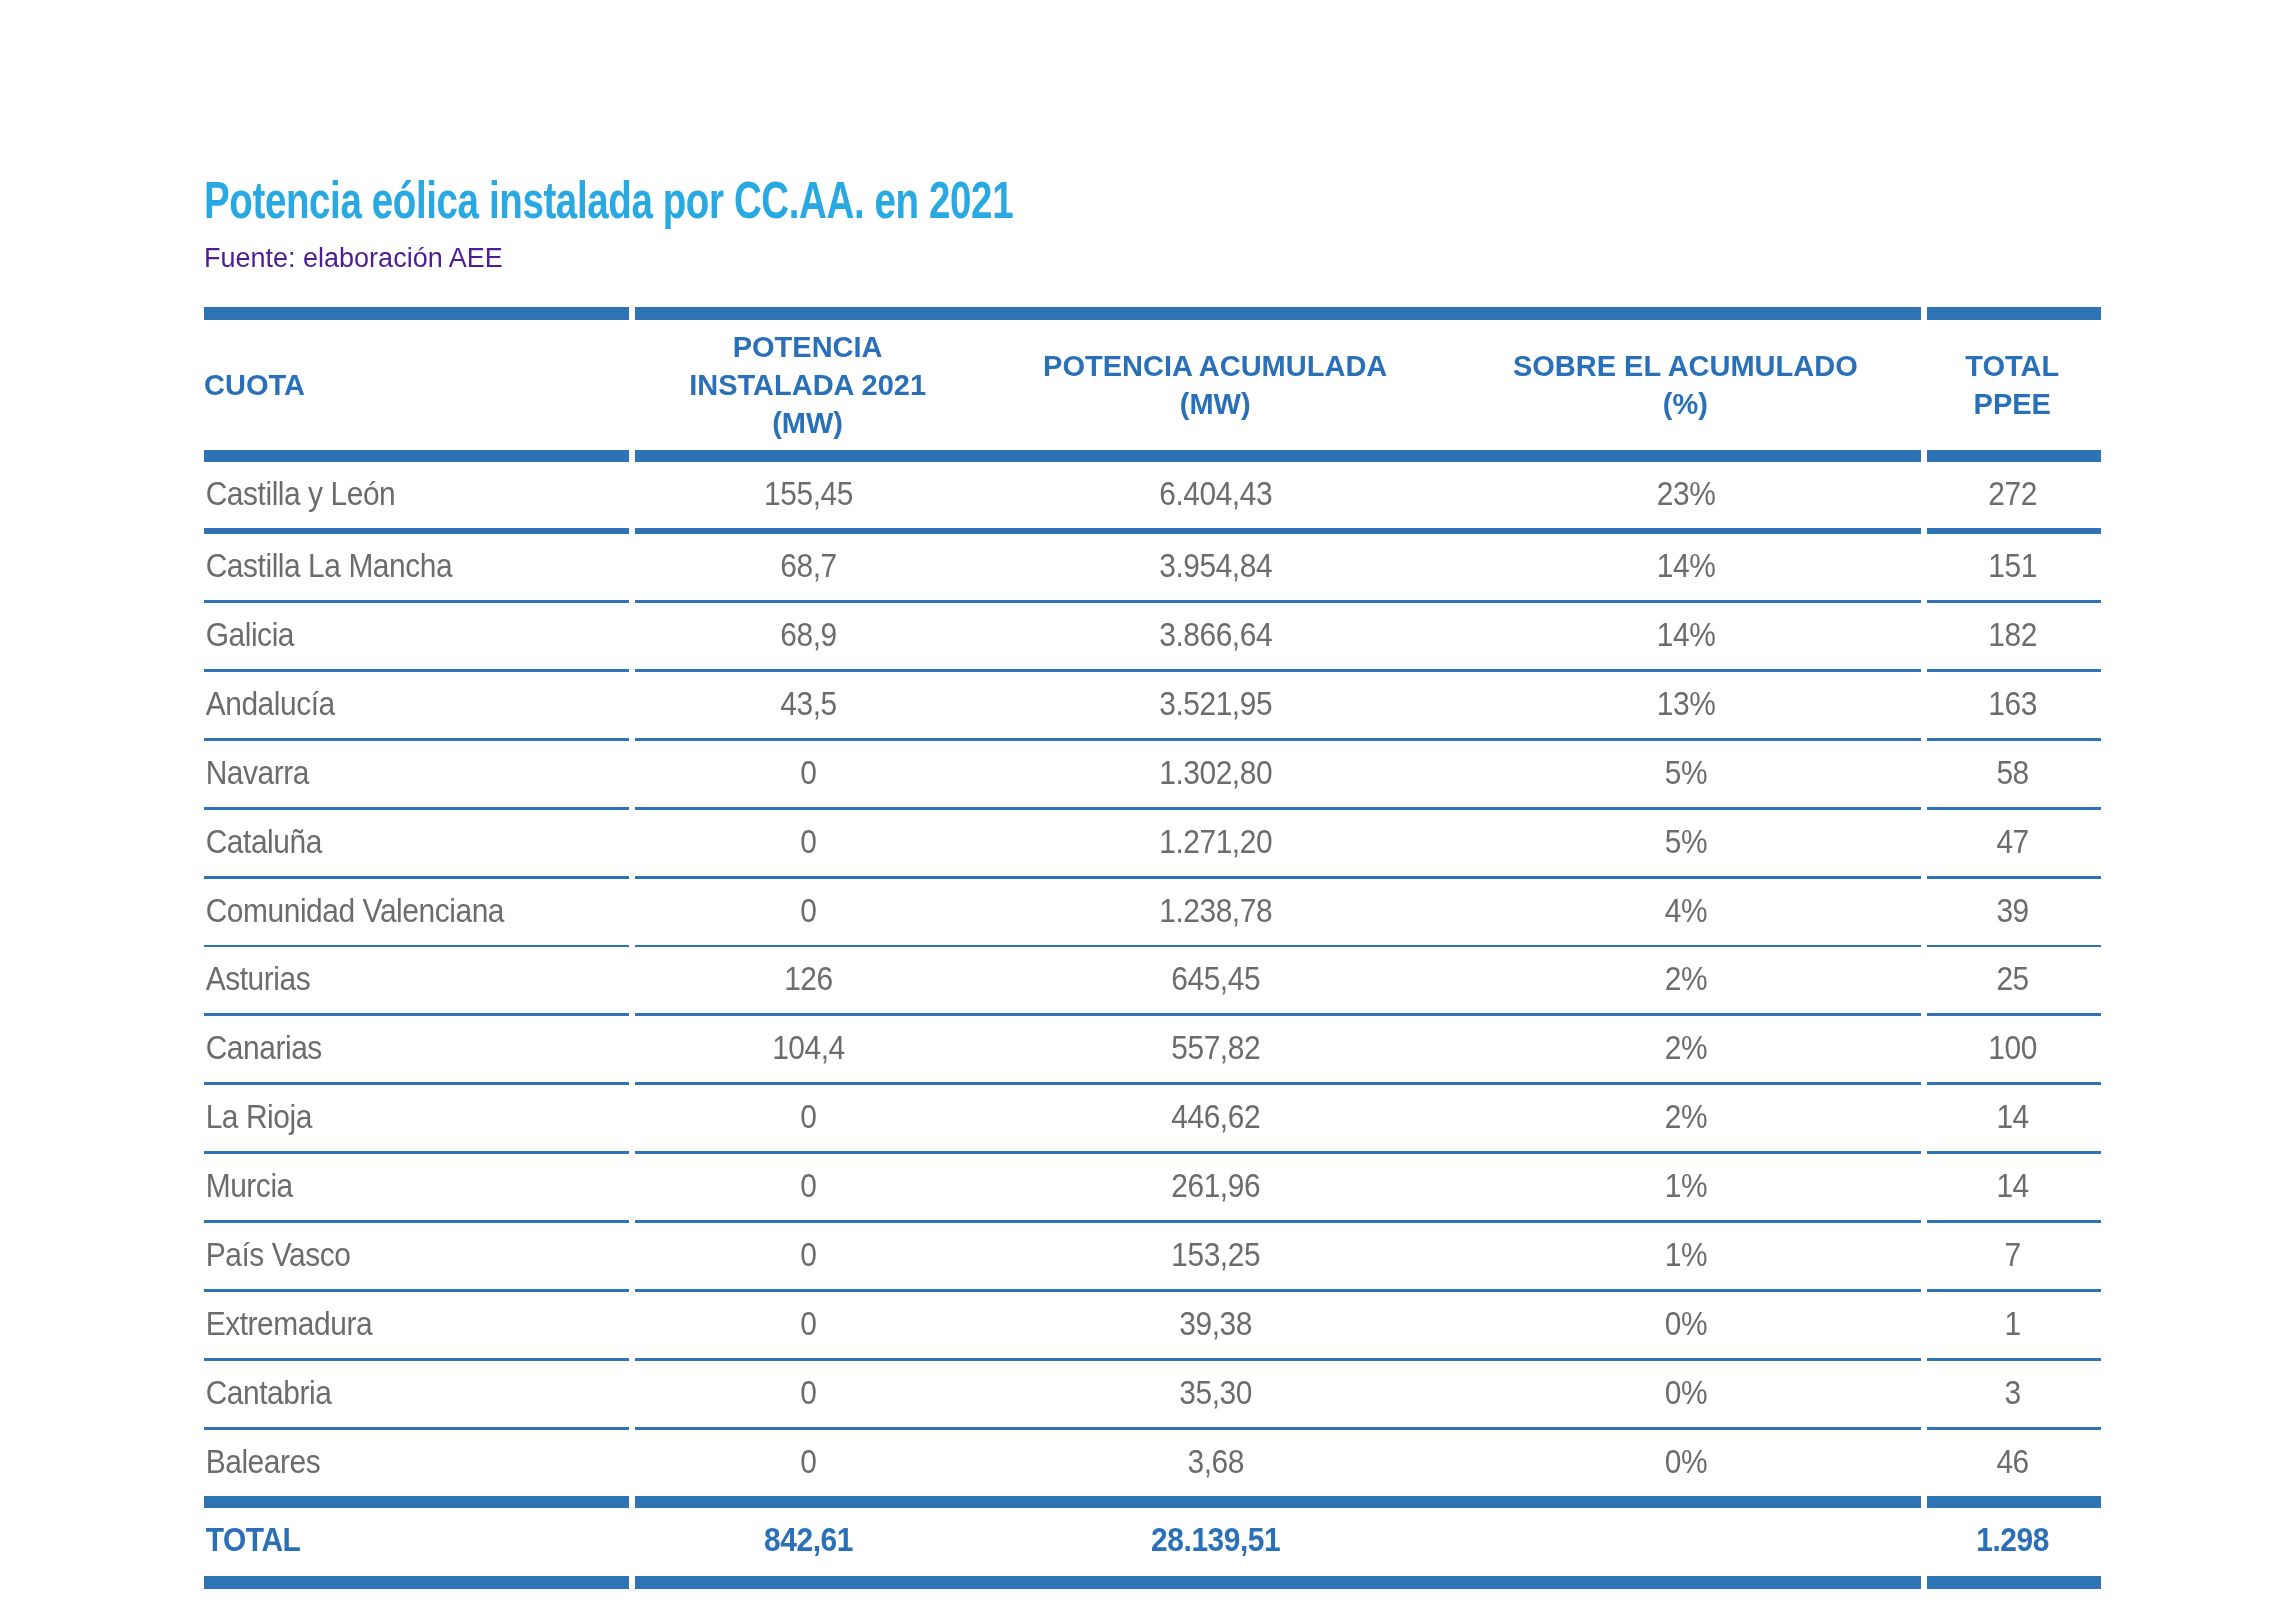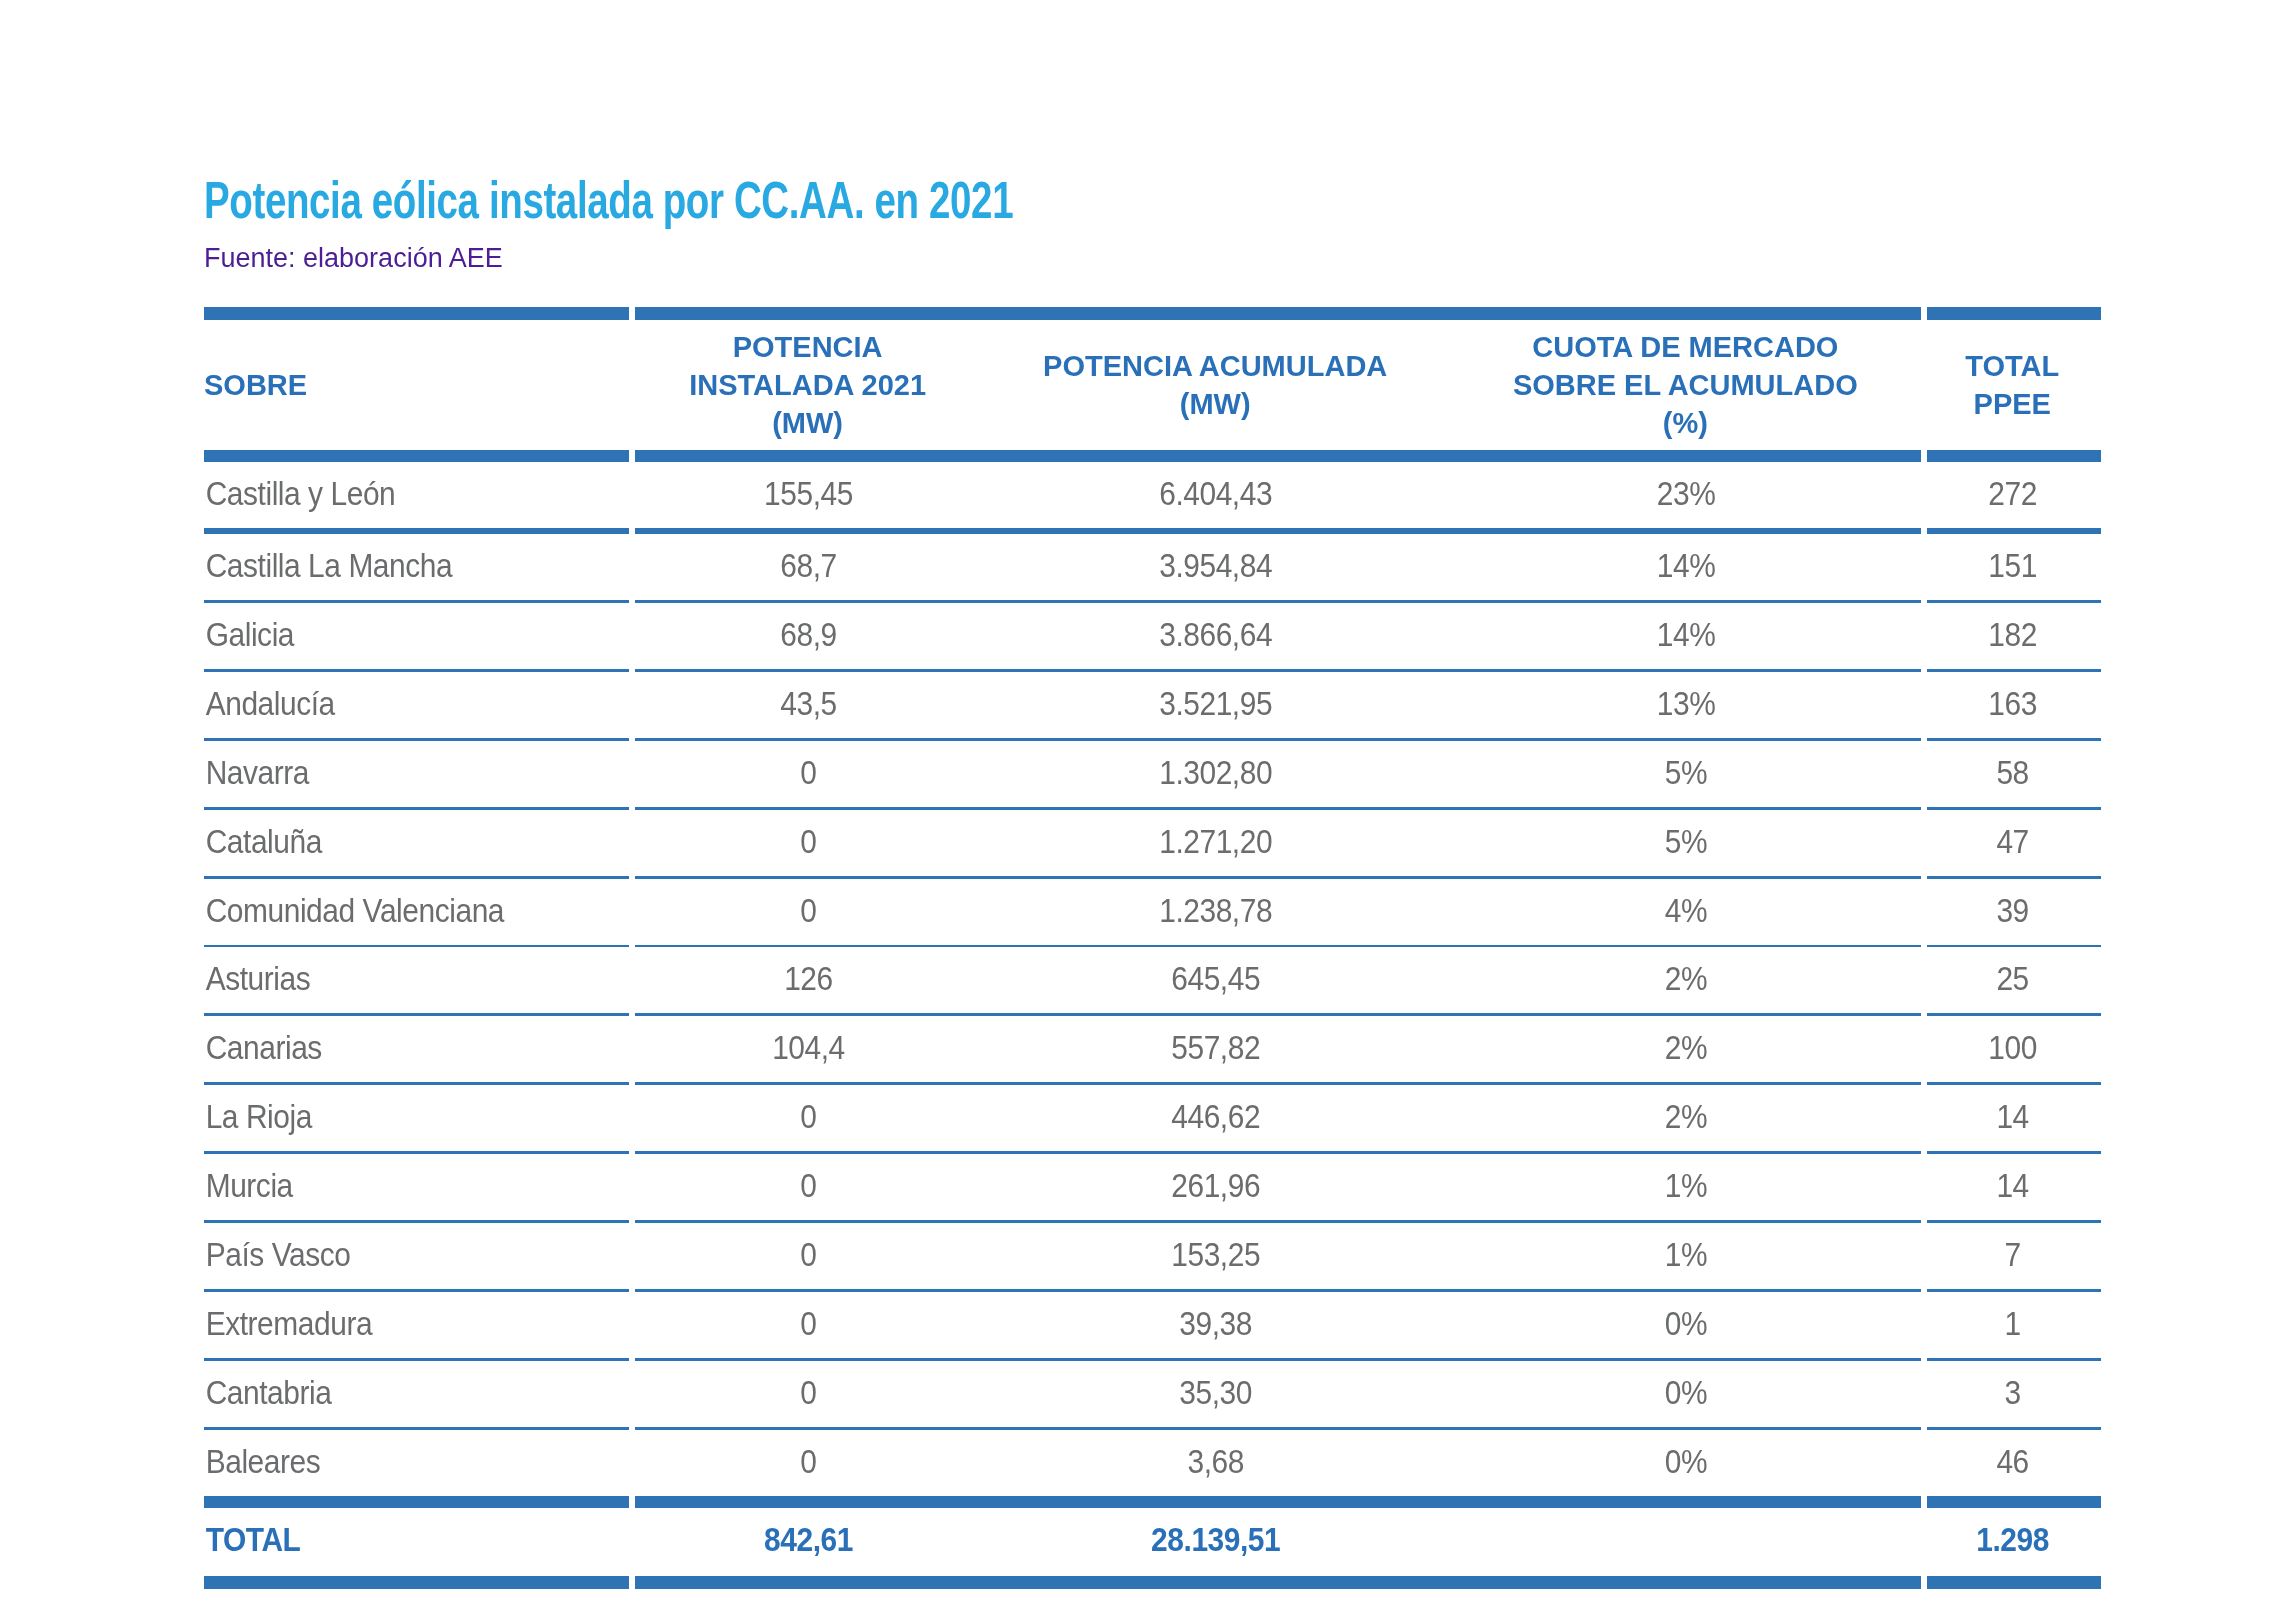--- a/index.html
+++ b/index.html
@@ -83,33 +83,32 @@
     <div class="tbl">
 
       <div class="rule thick">
           <i class="s1"></i>
           <i class="s2"></i>
           <i class="s3"></i>
         </div>
 
       <div class="hrow">
         <div class="hcell c1">
-          <span>SOBRE</span>
+          <span>CUOTA</span>
         </div>
         <div class="hcell c2">
           <span>POTENCIA</span>
           <span>INSTALADA 2021</span>
           <span>(MW)</span>
         </div>
         <div class="hcell c3">
           <span>POTENCIA ACUMULADA</span>
           <span>(MW)</span>
         </div>
         <div class="hcell c4">
-          <span>CUOTA DE MERCADO</span>
           <span>SOBRE EL ACUMULADO</span>
           <span>(%)</span>
         </div>
         <div class="hcell c5">
           <span>TOTAL</span>
           <span>PPEE</span>
         </div>
       </div>
 
       <div class="rule thick">

